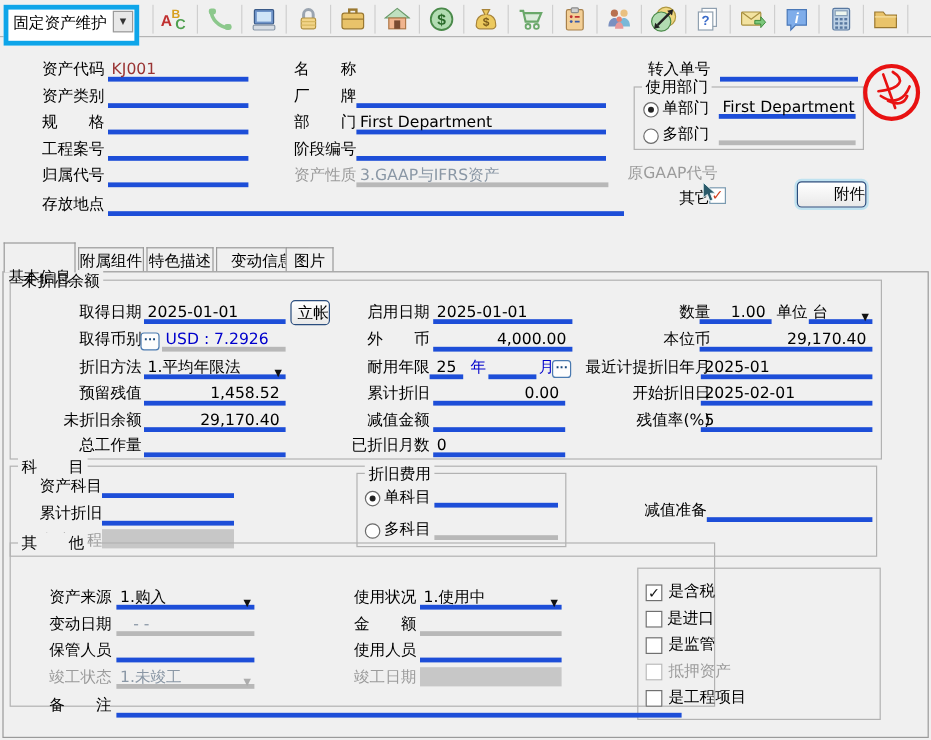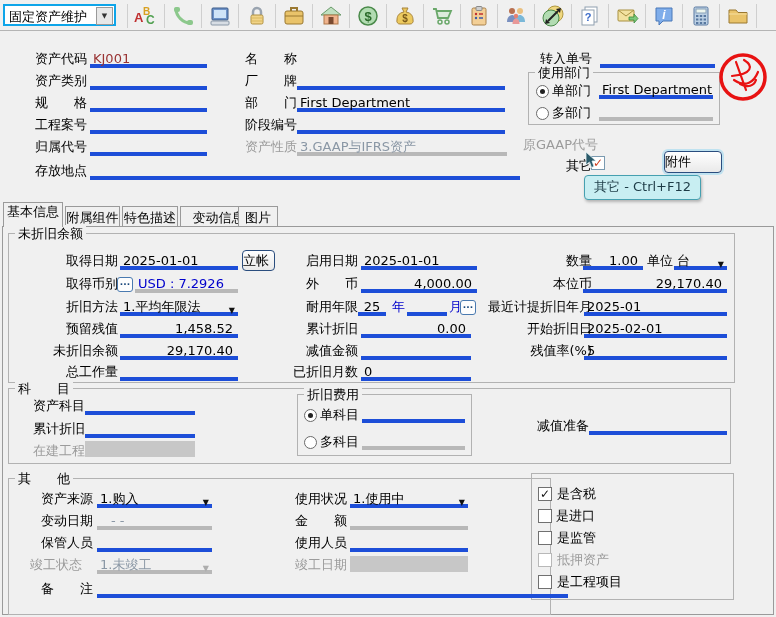--- a/index.html
+++ b/index.html
@@ -3,22 +3,22 @@
 <meta charset="utf-8">
 <style>
   * { margin:0; padding:0; box-sizing:border-box; }
   body { background:#d8d8d8; font-family:"DejaVu Sans","Liberation Sans",sans-serif; }
   #app { position:relative; width:776px; height:617px; background:#f0f0f0; overflow:hidden;
          font-size:13px; color:#000; }
 
   
   .toolbar { position:absolute; left:0; top:0; width:776px; height:31px; background:#f0f0f0;
              border-bottom:1px solid #b4b4b4; }
-  .module-dd { position:absolute; left:3px; top:4px; width:113px; height:22px; background:#fff;
-               border:2px solid #0ea5e9; }
+  .module-dd { position:absolute; left:3px; top:4px; width:113px; height:34px; background:#fff;
+               border:4px solid #0ea5e9; }
   .module-dd .txt { position:absolute; left:4px; top:2px; font-size:13px; }
   .dd-btn { position:absolute; right:1px; top:1px; width:17px; height:18px; background:#e8e8e8;
             border:1px solid #9a9a9a; font-size:7px; text-align:center; line-height:17px; color:#333; }
   .icons { position:absolute; left:124px; top:2px; height:27px; display:flex; align-items:center; }
   .tbtn { width:30px; height:26px; display:flex; align-items:center; justify-content:center; background:transparent; border:none; }
   .sep { width:1px; height:24px; background:#cfcfcf; margin:0 3px; }
 
   
   .lbl { position:absolute; font-size:13px; white-space:pre; line-height:16px; }
   .lbl.r { text-align:right; }
@@ -30,34 +30,34 @@
   .fld .val { padding-left:3px; }
   .fld .gval { color:#8a97a5; padding-left:3px; }
   .blue { color:#0000cc; }
   .maroon { color:#993333; }
   .arr { position:absolute; right:3px; top:4px; font-size:8px; color:#111; }
   .arr.gray { color:#adadad; }
   .grayfill { position:absolute; background:#c7c7c7; height:16px; }
   .gbox { position:absolute; border:1px solid #b2b2b2; }
   .gtitle { position:absolute; top:-9px; left:6px; background:#f0f0f0; padding:0 3px; font-size:13px; white-space:pre; }
   .btn { position:absolute; border:1px solid #2a4d7e; border-radius:4px;
-         background:linear-gradient(#ffffff,#e9e9e9); font-size:13px; text-align:left; }
+         background:linear-gradient(#ffffff,#e9e9e9); font-size:13px; text-align:right; }
   .btn.glow { box-shadow:0 0 0 2px #bfe2f0; }
   .dots-btn { position:absolute; width:16px; height:15px; background:#fdfdfd; border:1px solid #4a7ab0;
               border-radius:3px; font-size:9px; font-weight:bold; color:#16457a; text-align:center; line-height:12px; }
   .radio { position:absolute; width:13px; height:13px; border:1px solid #6a6a6a; border-radius:50%; background:#fff; }
   .radio.sel::after { content:""; position:absolute; left:3px; top:3px; width:5px; height:5px; border-radius:50%; background:#222; }
   .cbx { position:absolute; width:14px; height:14px; border:1px solid #707070; background:#fff;
          font-size:12px; line-height:13px; text-align:center; }
   .cbx.dis { border-color:#b8b8b8; }
 
   
   .tab { position:absolute; top:206px; height:21px; border:1px solid #9a9a9a; border-bottom:none;
          background:#f0f0f0; text-align:center; font-size:13px; padding-top:2px; }
-  .tab.active { top:202px; height:25px; z-index:3; padding-top:0; }
+  .tab.active { top:202px; height:25px; z-index:3; padding-top:19px; }
   .panel { position:absolute; left:2px; top:226px; width:772px; height:389px;
            border:1px solid #9a9a9a; background:#f0f0f0; z-index:1; }
 
   .tooltip { position:absolute; background:#c8eef2; border:1px solid #46a0b0; border-radius:4px;
              padding:2px 9px 3px 9px; font-size:13px; color:#1d3b46; box-shadow:1px 2px 3px rgba(0,0,0,.25); z-index:5; }
 </style>
 </head>
 <body>
 
 <div id="app">
@@ -260,21 +260,20 @@
     <div class="fld gray" style="left:70px;top:31px;width:114px"><span class="gval"></span></div>
   </div>
 
   <span class="lbl gray" style="left:523px;top:137px">原GAAP代号</span>
 
   <span class="lbl" style="left:566px;top:158px">其它</span>
   <span class="cbx" style="left:591px;top:156px;border-color:#7a9ab0;color:#d04020;font-weight:bold">✓</span>
   <svg style="position:absolute;left:585px;top:151px;z-index:6" width="14" height="19">
       <polygon points="1,1 1,14 4.5,11 6.5,16.5 9,15.5 7,10 11,10" fill="#2a5a6a" stroke="#e8f4f6" stroke-width="0.8"></polygon>
     </svg>
-  <div class="tooltip" style="left:584px;top:175px">其它 - Ctrl+F12</div>
 
   <button class="btn glow" style="left:664px;top:151px;width:58px;height:22px">附件</button>
 
   <svg style="position:absolute;left:716px;top:50px" width="54" height="54">
     <circle cx="27" cy="27" r="22" fill="none" stroke="#e81212" stroke-width="3.5"></circle>
     <path d="M20 12 L30 40 M28 10 C38 16 36 24 16 26 M18 30 C30 38 38 32 42 22 M24 34 C32 38 38 36 40 30" fill="none" stroke="#e81212" stroke-width="2.2" stroke-linecap="round"></path>
   </svg>
 
   <div class="tab active" style="left:3px;width:60px">基本信息</div>
   <div class="tab" style="left:65px;width:55px">附属组件</div>
@@ -346,30 +345,30 @@
     <span class="radio sel" style="left:6px;top:14px"></span>
     <span class="lbl" style="left:22px;top:12px">单科目</span>
     <div class="fld" style="left:64px;top:11px;width:103px"></div>
     <span class="radio" style="left:6px;top:41px"></span>
     <span class="lbl" style="left:22px;top:39px">多科目</span>
     <div class="fld gray" style="left:64px;top:38px;width:103px"></div>
   </div>
   <span class="lbl" style="left:537px;top:418px;z-index:2">减值准备</span>
   <div class="fld" style="left:589px;top:418px;width:138px;z-index:2"></div>
 
-  <div class="gbox" style="left:8px;top:478px;width:543px;height:137px;z-index:2">
+  <div class="gbox" style="left:8px;top:452px;width:588px;height:137px;z-index:2">
     <span class="gtitle">其　　他</span>
   </div>
   <span class="lbl r" style="left:30px;top:491px;width:63px;z-index:2">资产来源</span>
   <div class="fld" style="left:97px;top:491px;width:115px;z-index:3"><span class="val">1.购入</span><span class="arr">▼</span></div>
   <span class="lbl r" style="left:30px;top:513px;width:63px;z-index:2">变动日期</span>
   <div class="fld gray" style="left:97px;top:513px;width:115px;z-index:2"><span class="gval" style="padding-left:14px">- -</span></div>
   <span class="lbl r" style="left:30px;top:535px;width:63px;z-index:2">保管人员</span>
   <div class="fld" style="left:97px;top:535px;width:115px;z-index:2"><span class="val"></span></div>
-  <span class="lbl gray" style="left:30px;top:557px;width:63px;z-index:2">竣工状态</span>
+  <span class="lbl gray" style="left:30px;top:557px;width:63px;text-align:right;z-index:2">竣工状态</span>
   <div class="fld gray" style="left:97px;top:557px;width:115px;z-index:2"><span class="gval">1.未竣工</span><span class="arr gray">▼</span></div>
   <span class="lbl r" style="left:30px;top:581px;width:63px;z-index:2">备　　注</span>
   <div class="fld" style="left:97px;top:581px;width:471px;z-index:3"><span class="val"></span></div>
 
   <span class="lbl r" style="left:295px;top:491px;width:52px;z-index:2">使用状况</span>
   <div class="fld" style="left:350px;top:491px;width:118px;z-index:3"><span class="val">1.使用中</span><span class="arr">▼</span></div>
   <span class="lbl r" style="left:295px;top:513px;width:52px;z-index:2">金　　额</span>
   <div class="fld gray" style="left:350px;top:513px;width:118px;z-index:2"><span class="gval"></span></div>
   <span class="lbl r" style="left:295px;top:535px;width:52px;z-index:2">使用人员</span>
   <div class="fld" style="left:350px;top:535px;width:118px;z-index:2"><span class="val"></span></div>

